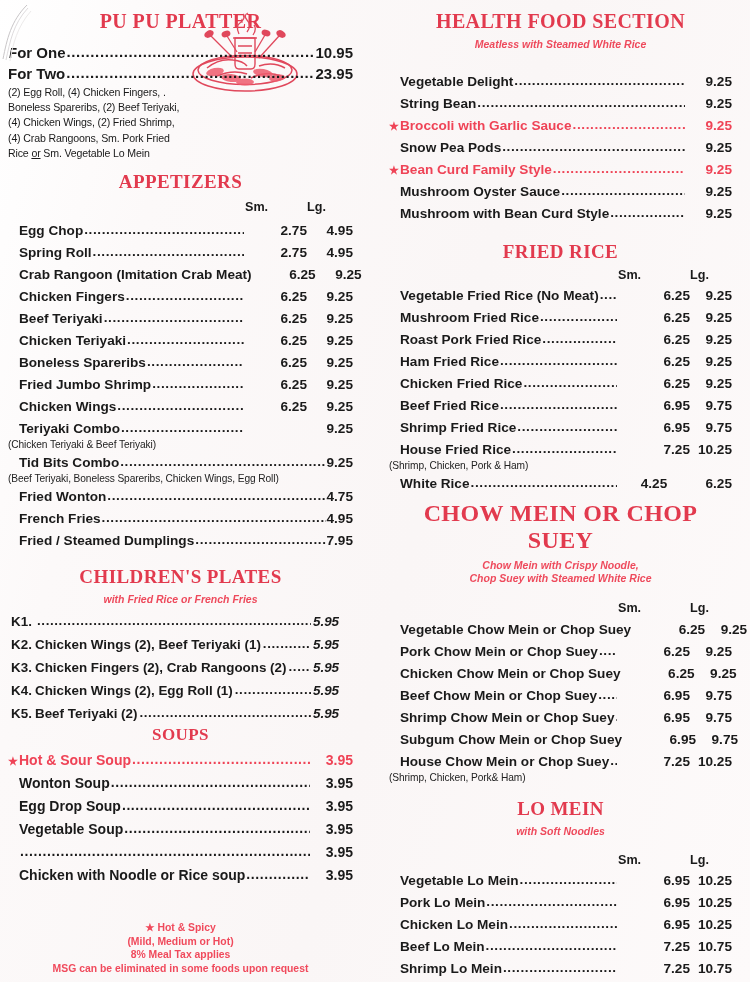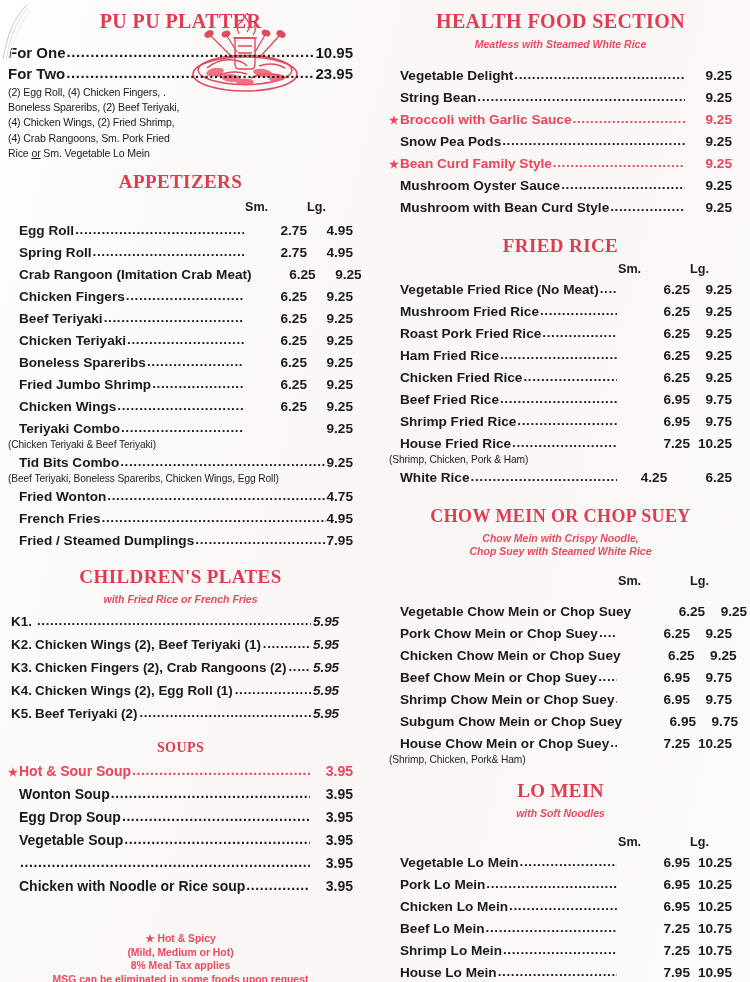--- a/index.html
+++ b/index.html
@@ -141,24 +141,24 @@
     position: absolute;
     right: 44px;
     top: 2px;
     width: 128px;
     height: 86px;
   }
 
   .app-title { font-size: 19px; margin-top: 10px; }
   .hf-title  { font-size: 20px; margin-top: 6px; font-family: Liberation Serif, serif; }
   .fr-title  { font-size: 19px; margin-top: 16px; }
-  .cm-title  { font-size: 18px; margin-top: 17px; }
+  .cm-title  { font-size: 24px; margin-top: 5px; }
   .lm-title  { font-size: 19px; margin-top: 14px; }
   .kids-title{ font-size: 19px; margin-top: 14px; }
-  .soup-title{ font-size: 14px; margin-top: 15px; }
+  .soup-title{ font-size: 17px; }
 
   
   .kid-row {
     display: flex;
     align-items: baseline;
     font-weight: bold;
     font-size: 13.4px;
     line-height: 23px;
     white-space: nowrap;
   }
@@ -261,21 +261,21 @@
     <div>
       <div class="sec-title app-title">APPETIZERS</div>
       <div class="colhead" style="margin-top:6px;">
         <span class="sp"></span>
         <span style="width:62px;text-align:left;">Sm.</span>
         <span style="width:46px;text-align:left;">Lg.</span>
       </div>
       <div class="rows" id="appetizer-rows">
           <div class="row">
             <span class="star blank">★</span>
-            <span class="nm">Egg Roll</span>
+            <span class="nm">Egg Chop</span>
             <span class="dots">..............................................................................................................</span>
             <span class="p1" style="width: 62px;">2.75</span>
             <span class="p2" style="width: 46px;">4.95</span>
           </div>
           <div class="row">
             <span class="star blank">★</span>
             <span class="nm">Spring Roll</span>
             <span class="dots">..............................................................................................................</span>
             <span class="p1" style="width: 62px;">2.75</span>
             <span class="p2" style="width: 46px;">4.95</span>
@@ -448,21 +448,21 @@
         <div>8% Meal Tax applies</div>
         <div>MSG can be eliminated in some foods upon request</div>
       </div>
   </div>
 
   <div class="col col-right">
 
     <div>
       <div class="sec-title hf-title">HEALTH FOOD SECTION</div>
       <div class="sec-sub">Meatless with Steamed White Rice</div>
-      <div class="rows" style="margin-top:14px;" id="health-rows">
+      <div class="rows" style="margin-top:20px;" id="health-rows">
           <div class="row">
             <span class="star blank">★</span>
             <span class="nm">Vegetable  Delight</span>
             <span class="dots">..............................................................................................................</span>
             <span class="p1" style="width: 46px;">9.25</span>
           </div>
           <div class="row">
             <span class="star blank">★</span>
             <span class="nm">String Bean</span>
             <span class="dots">..............................................................................................................</span>
@@ -580,21 +580,21 @@
       <div class="sec-title cm-title">CHOW MEIN OR CHOP SUEY</div>
       <div class="sec-sub">
         <div>Chow  Mein  with Crispy Noodle,</div>
         <div>Chop Suey with Steamed White Rice</div>
       </div>
       <div class="colhead" style="margin-top:15px;">
         <span class="sp"></span>
         <span style="width:72px;text-align:left;">Sm.</span>
         <span style="width:42px;text-align:left;">Lg.</span>
       </div>
-      <div class="rows" style="margin-top:11px;" id="chowmein-rows">
+      <div class="rows" style="margin-top:2px;" id="chowmein-rows">
           <div class="row">
             <span class="star blank">★</span>
             <span class="nm">Vegetable Chow  Mein or Chop Suey</span>
             <span class="dots">..............................................................................................................</span>
             <span class="p1" style="width: 72px;">6.25</span>
             <span class="p2" style="width: 42px;">9.25</span>
           </div>
           <div class="row">
             <span class="star blank">★</span>
             <span class="nm">Pork Chow Mein or Chop Suey</span>

